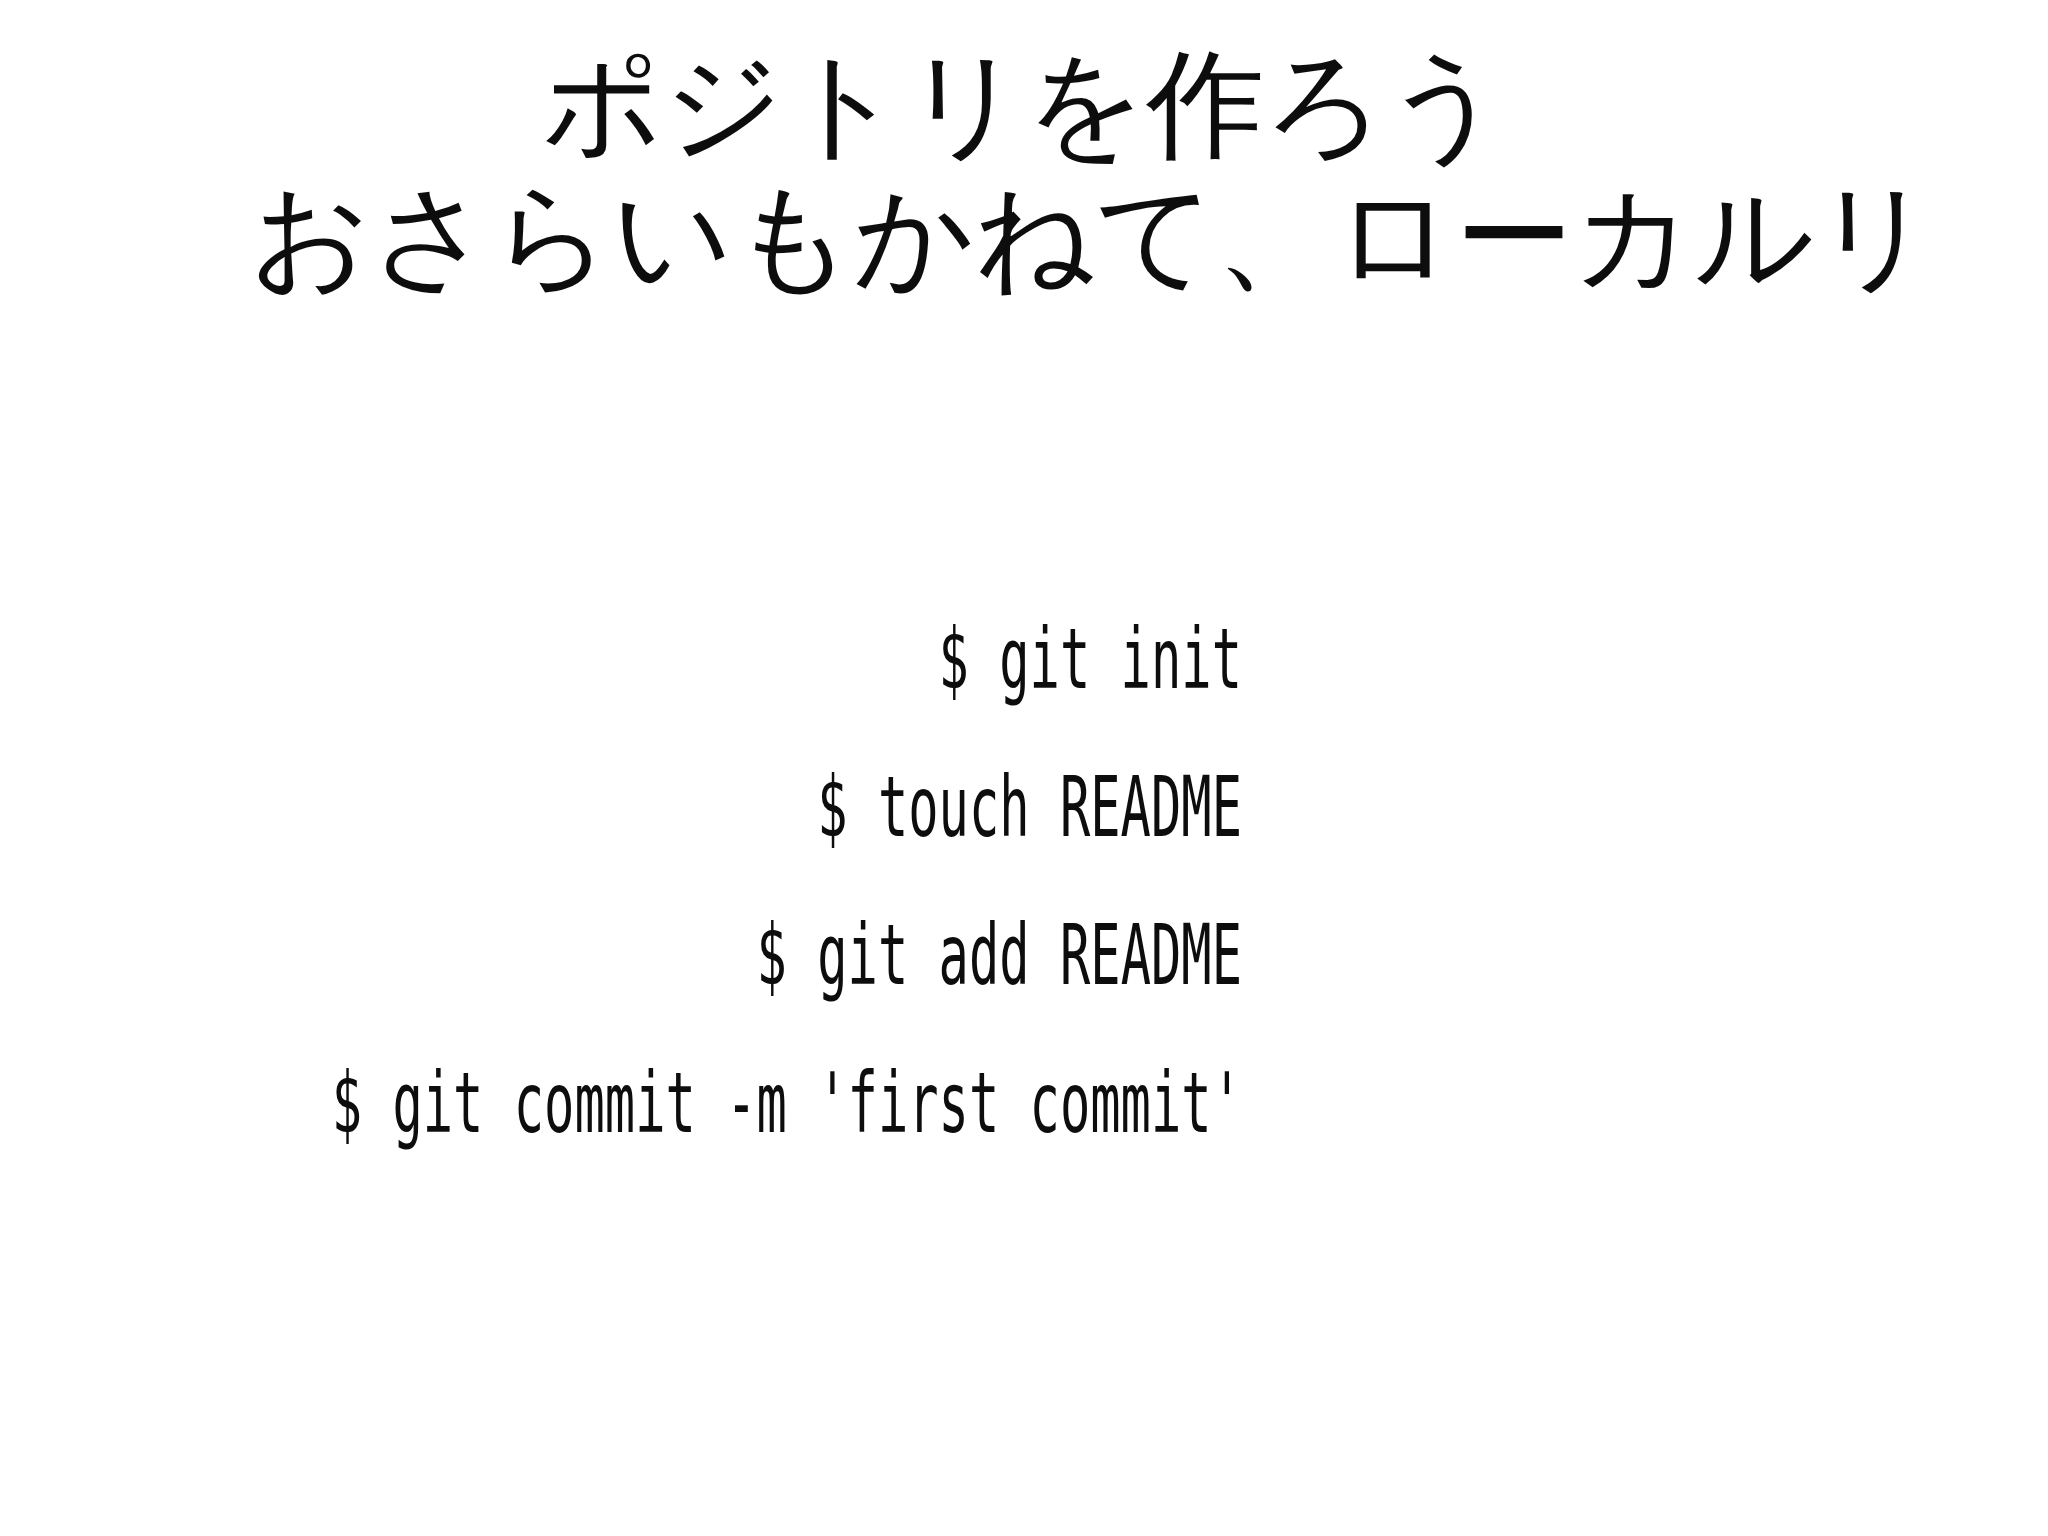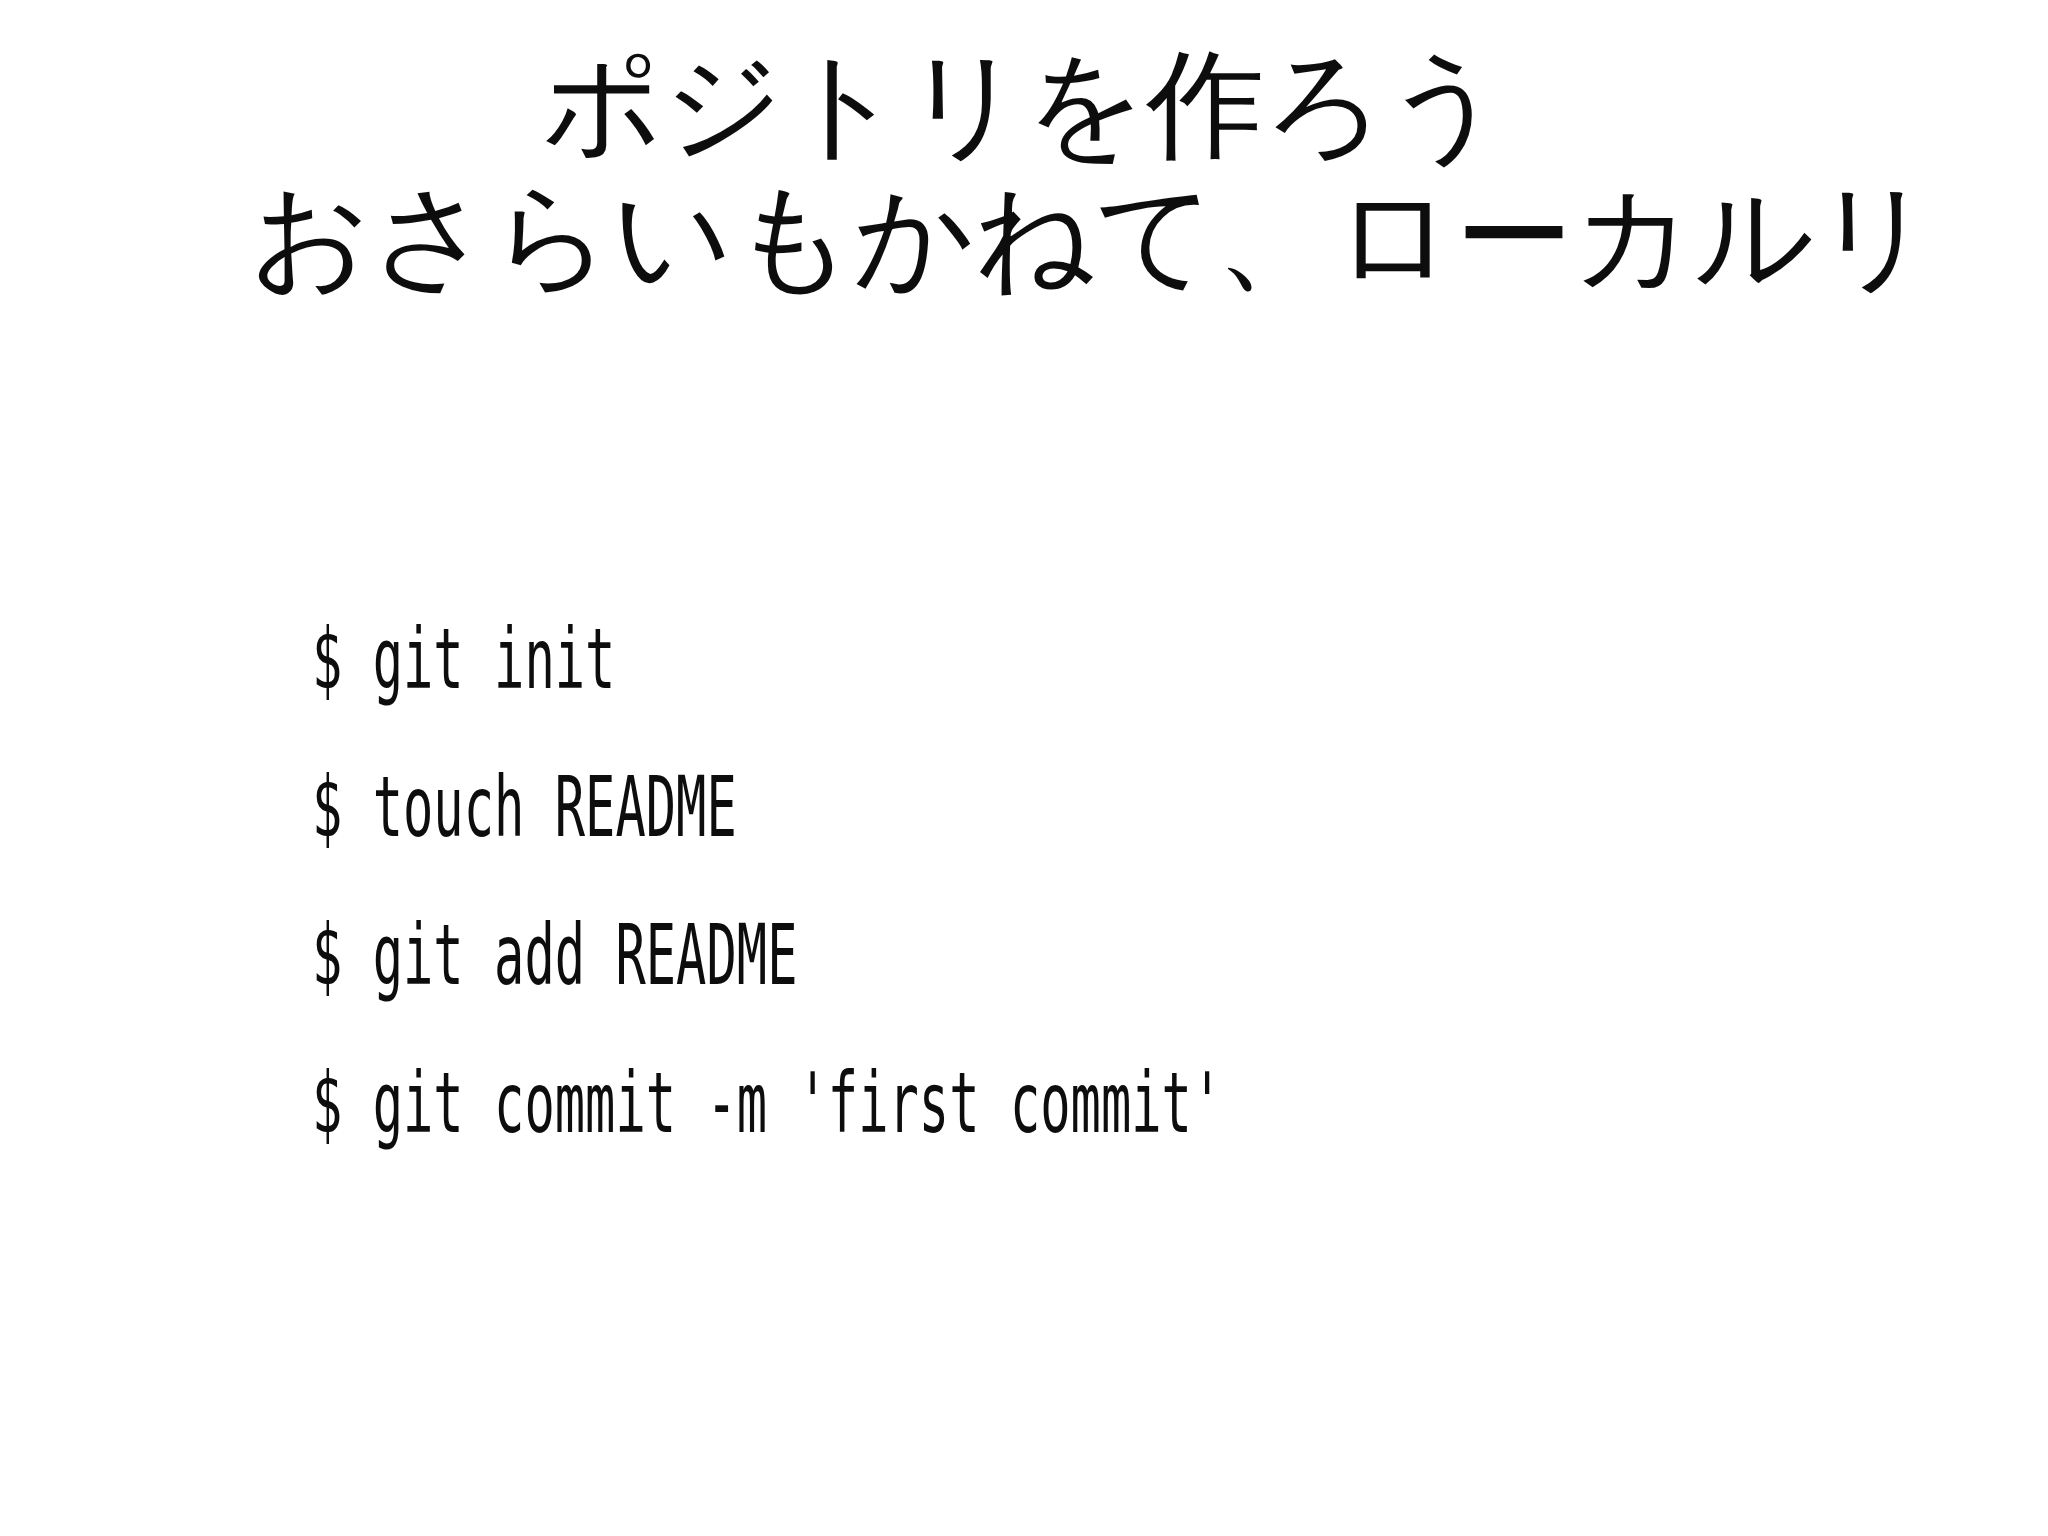--- a/index.html
+++ b/index.html
@@ -38,23 +38,24 @@
     font-size: 118px;
     line-height: 132px;
     color: #0d0d0d;
     letter-spacing: 0px;
     white-space: nowrap;
   }
 
   
   .code-block {
     position: absolute;
-    left: 312px;
+    left: 282px;
     top: 585px;
     width: 1600px;
+    text-align: right;
   }
 
   .code-line {
     display: block;
     font-family: "DejaVu Sans Mono", "Liberation Mono", monospace;
     font-weight: 400;
     font-size: 84px;
     line-height: 148px;
     color: #0d0d0d;
     white-space: pre;

